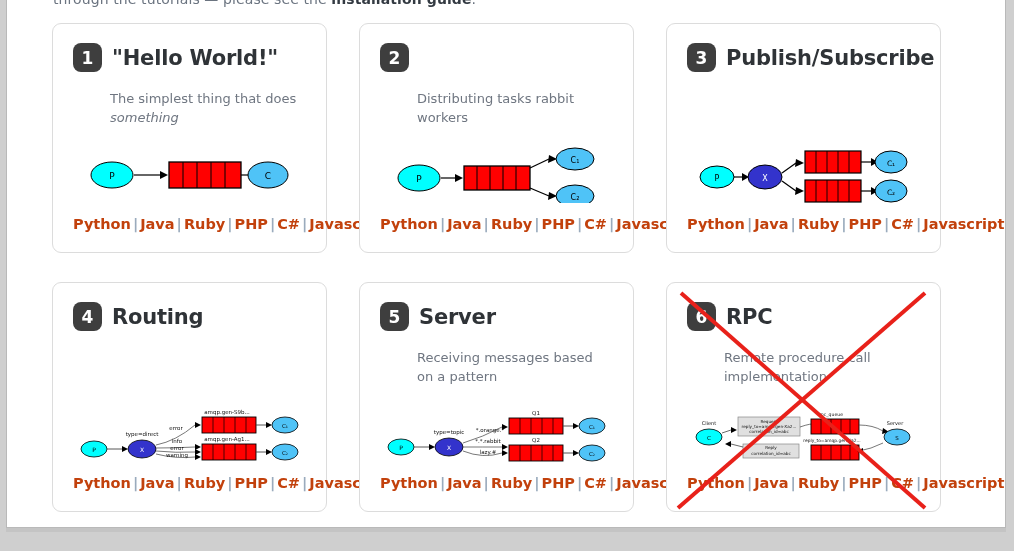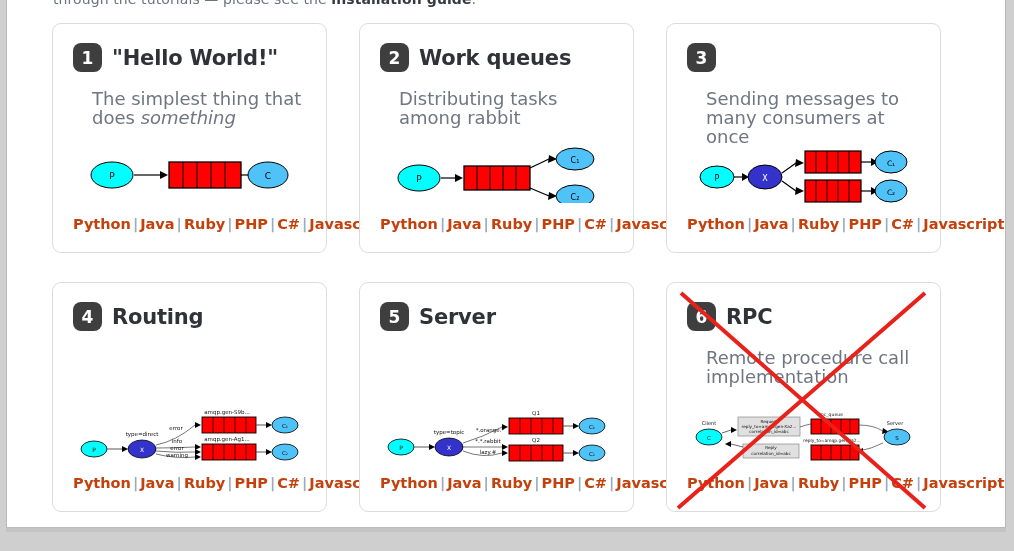--- a/index.html
+++ b/index.html
@@ -78,22 +78,22 @@
   }
   .card-title {
     font-size: 21px;
     font-weight: bold;
     color: #2f3337;
     letter-spacing: -0.2px;
     white-space: nowrap;
   }
 
   .card-desc {
-    margin: 17px 0 0 19px;
-    font-size: 18px;
+    margin: 17px 0 0 37px;
+    font-size: 13px;
     line-height: 19px;
     color: #6f7681;
     max-width: 215px;
   }
   .card-desc i { font-style: italic; }
 
   .diagram-wrap {
     position: absolute;
     left: 0; right: 0;
     top: 120px;
@@ -168,24 +168,23 @@
           </svg>
         </div>
         <div class="lang-links">
           <span class="lk">Python</span><span class="sep">|</span><span class="lk">Java</span><span class="sep">|</span><span class="lk">Ruby</span><span class="sep">|</span><span class="lk">PHP</span><span class="sep">|</span><span class="lk">C#</span><span class="sep">|</span><span class="lk">Javascript</span><span class="sep">|</span><span class="lk">Go</span>
         </div>
       </div>
 
       <div class="card">
         <div class="card-header">
           <div class="badge">2</div>
-          <div class="card-title">Work queues</div>
         </div>
         <div class="card-desc">
-          <span>Distributing tasks among rabbit</span>
+          <span>Distributing tasks rabbit workers</span>
         </div>
         <div class="diagram-wrap">
           <svg width="200" height="56" viewBox="0 0 200 56">
             <ellipse cx="22" cy="31" rx="21" ry="13" fill="#00ffff" stroke="#000" stroke-width="1"></ellipse>
             <text x="22" y="35" font-size="9" text-anchor="middle" fill="#000" font-family="DejaVu Sans, sans-serif">P</text>
             <line x1="44" y1="31" x2="58" y2="31" stroke="#000" stroke-width="1.2"></line>
             <polygon points="58,27 66,31 58,35" fill="#000"></polygon>
             <g>
               <rect x="67" y="19" width="66" height="24" fill="#ff0000" stroke="#000" stroke-width="1.3"></rect>
               <line x1="80" y1="19" x2="80" y2="43" stroke="#000" stroke-width="1"></line>
@@ -204,23 +203,21 @@
           </svg>
         </div>
         <div class="lang-links">
           <span class="lk">Python</span><span class="sep">|</span><span class="lk">Java</span><span class="sep">|</span><span class="lk">Ruby</span><span class="sep">|</span><span class="lk">PHP</span><span class="sep">|</span><span class="lk">C#</span><span class="sep">|</span><span class="lk">Javascript</span><span class="sep">|</span><span class="lk">Go</span>
         </div>
       </div>
 
       <div class="card">
         <div class="card-header">
           <div class="badge">3</div>
-        </div>
-        <div class="card-desc">
-          <span>Sending messages to many consumers at once</span>
+          <div class="card-title">Publish/Subscribe</div>
         </div>
         <div class="diagram-wrap">
           <svg width="210" height="58" viewBox="0 0 210 58">
             <ellipse cx="18" cy="31" rx="17" ry="11" fill="#00ffff" stroke="#000" stroke-width="1"></ellipse>
             <text x="18" y="35" font-size="8" text-anchor="middle" fill="#000" font-family="DejaVu Sans, sans-serif">P</text>
             <line x1="35" y1="31" x2="43" y2="31" stroke="#000" stroke-width="1.2"></line>
             <polygon points="43,27 50,31 43,35" fill="#000"></polygon>
             <ellipse cx="66" cy="31" rx="17" ry="12" fill="#3333cc" stroke="#000" stroke-width="1"></ellipse>
             <text x="66" y="35" font-size="8" text-anchor="middle" fill="#fff" font-family="DejaVu Sans, sans-serif">X</text>
             <line x1="83" y1="27" x2="97" y2="17" stroke="#000" stroke-width="1.2"></line>
@@ -314,20 +311,23 @@
         <div class="lang-links">
           <span class="lk">Python</span><span class="sep">|</span><span class="lk">Java</span><span class="sep">|</span><span class="lk">Ruby</span><span class="sep">|</span><span class="lk">PHP</span><span class="sep">|</span><span class="lk">C#</span><span class="sep">|</span><span class="lk">Javascript</span><span class="sep">|</span><span class="lk">Go</span>
         </div>
       </div>
 
       <div class="card">
         <div class="card-header">
           <div class="badge">5</div>
           <div class="card-title">Server</div>
         </div>
+        <div class="card-desc">
+          <span>Receiving messages based on a pattern</span>
+        </div>
         <div class="diagram-wrap">
           <svg width="220" height="62" viewBox="0 0 220 62">
             <ellipse cx="14" cy="44" rx="13" ry="8" fill="#00ffff" stroke="#000" stroke-width="0.8"></ellipse>
             <text x="14" y="47" font-size="6" text-anchor="middle" fill="#000" font-family="DejaVu Sans, sans-serif">P</text>
             <line x1="27" y1="44" x2="42" y2="44" stroke="#444" stroke-width="0.9"></line>
             <polygon points="42,41 48,44 42,47" fill="#000"></polygon>
             <ellipse cx="62" cy="44" rx="14" ry="9" fill="#3333cc" stroke="#000" stroke-width="0.8"></ellipse>
             <text x="62" y="47" font-size="6" text-anchor="middle" fill="#fff" font-family="DejaVu Sans, sans-serif">X</text>
             <text x="62" y="31" font-size="5.5" text-anchor="middle" fill="#111" font-family="DejaVu Sans, sans-serif">type=topic</text>
             <path d="M76 40 Q 96 34 115 24" stroke="#555" stroke-width="0.8" fill="none"></path>

